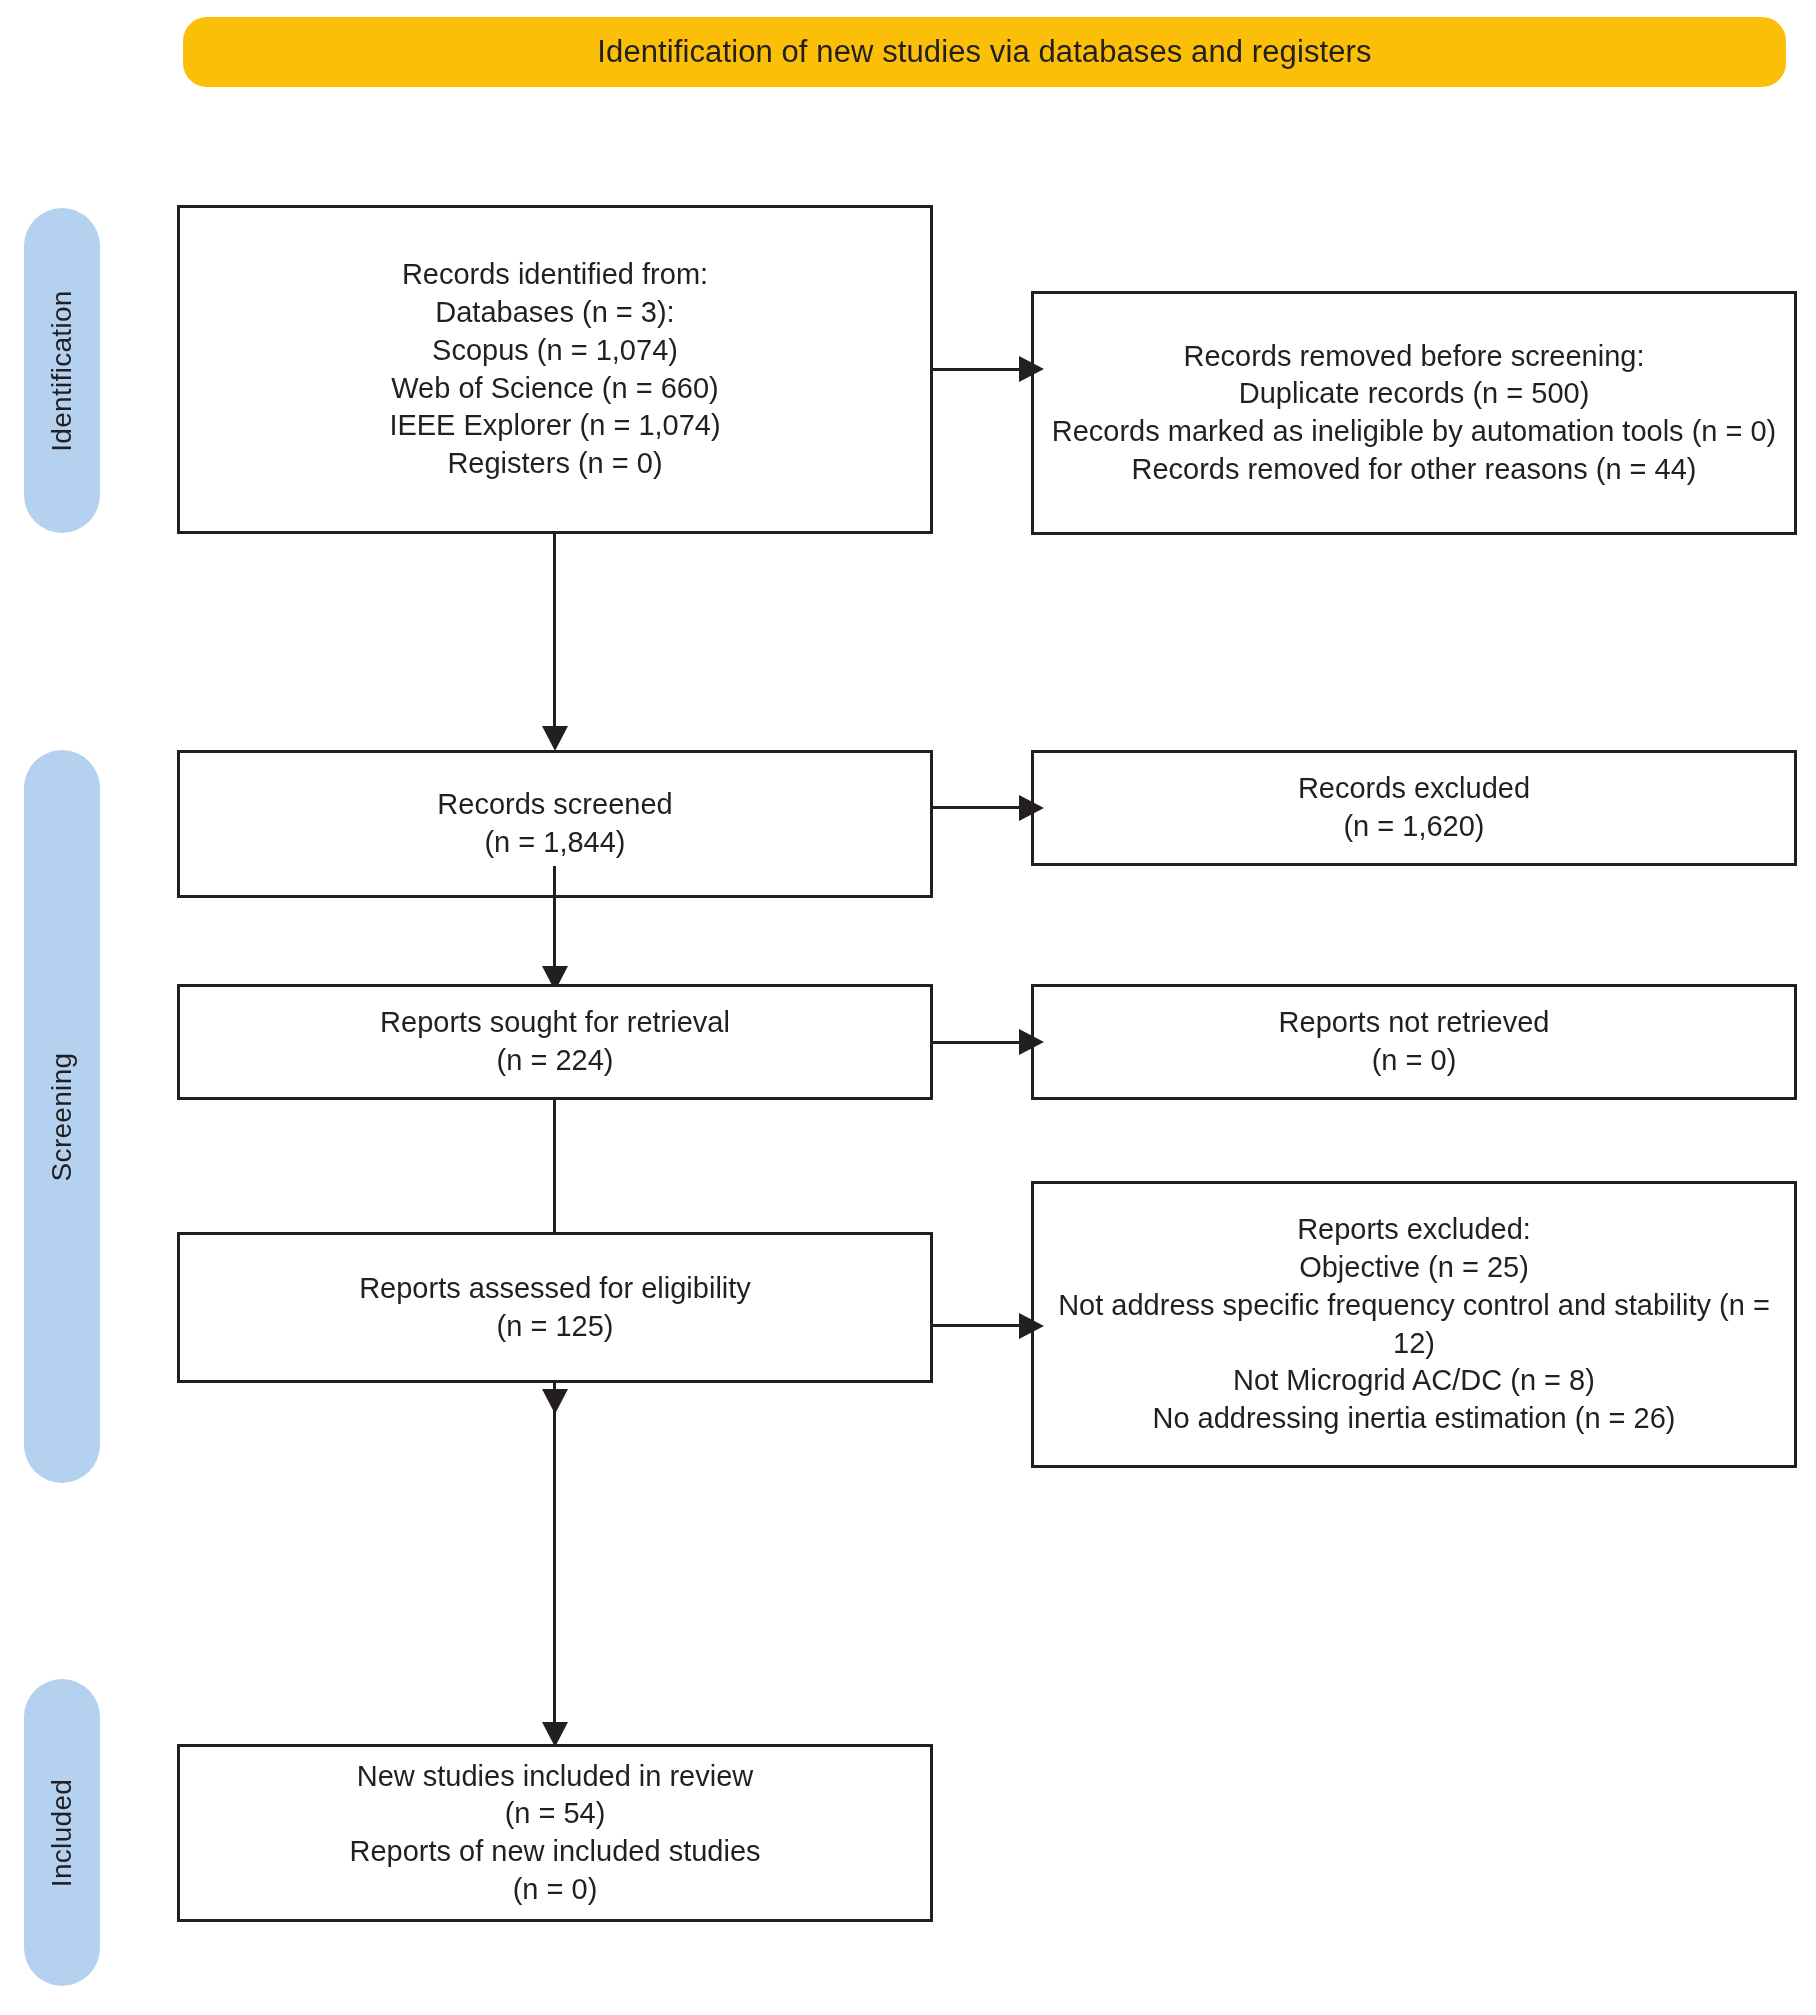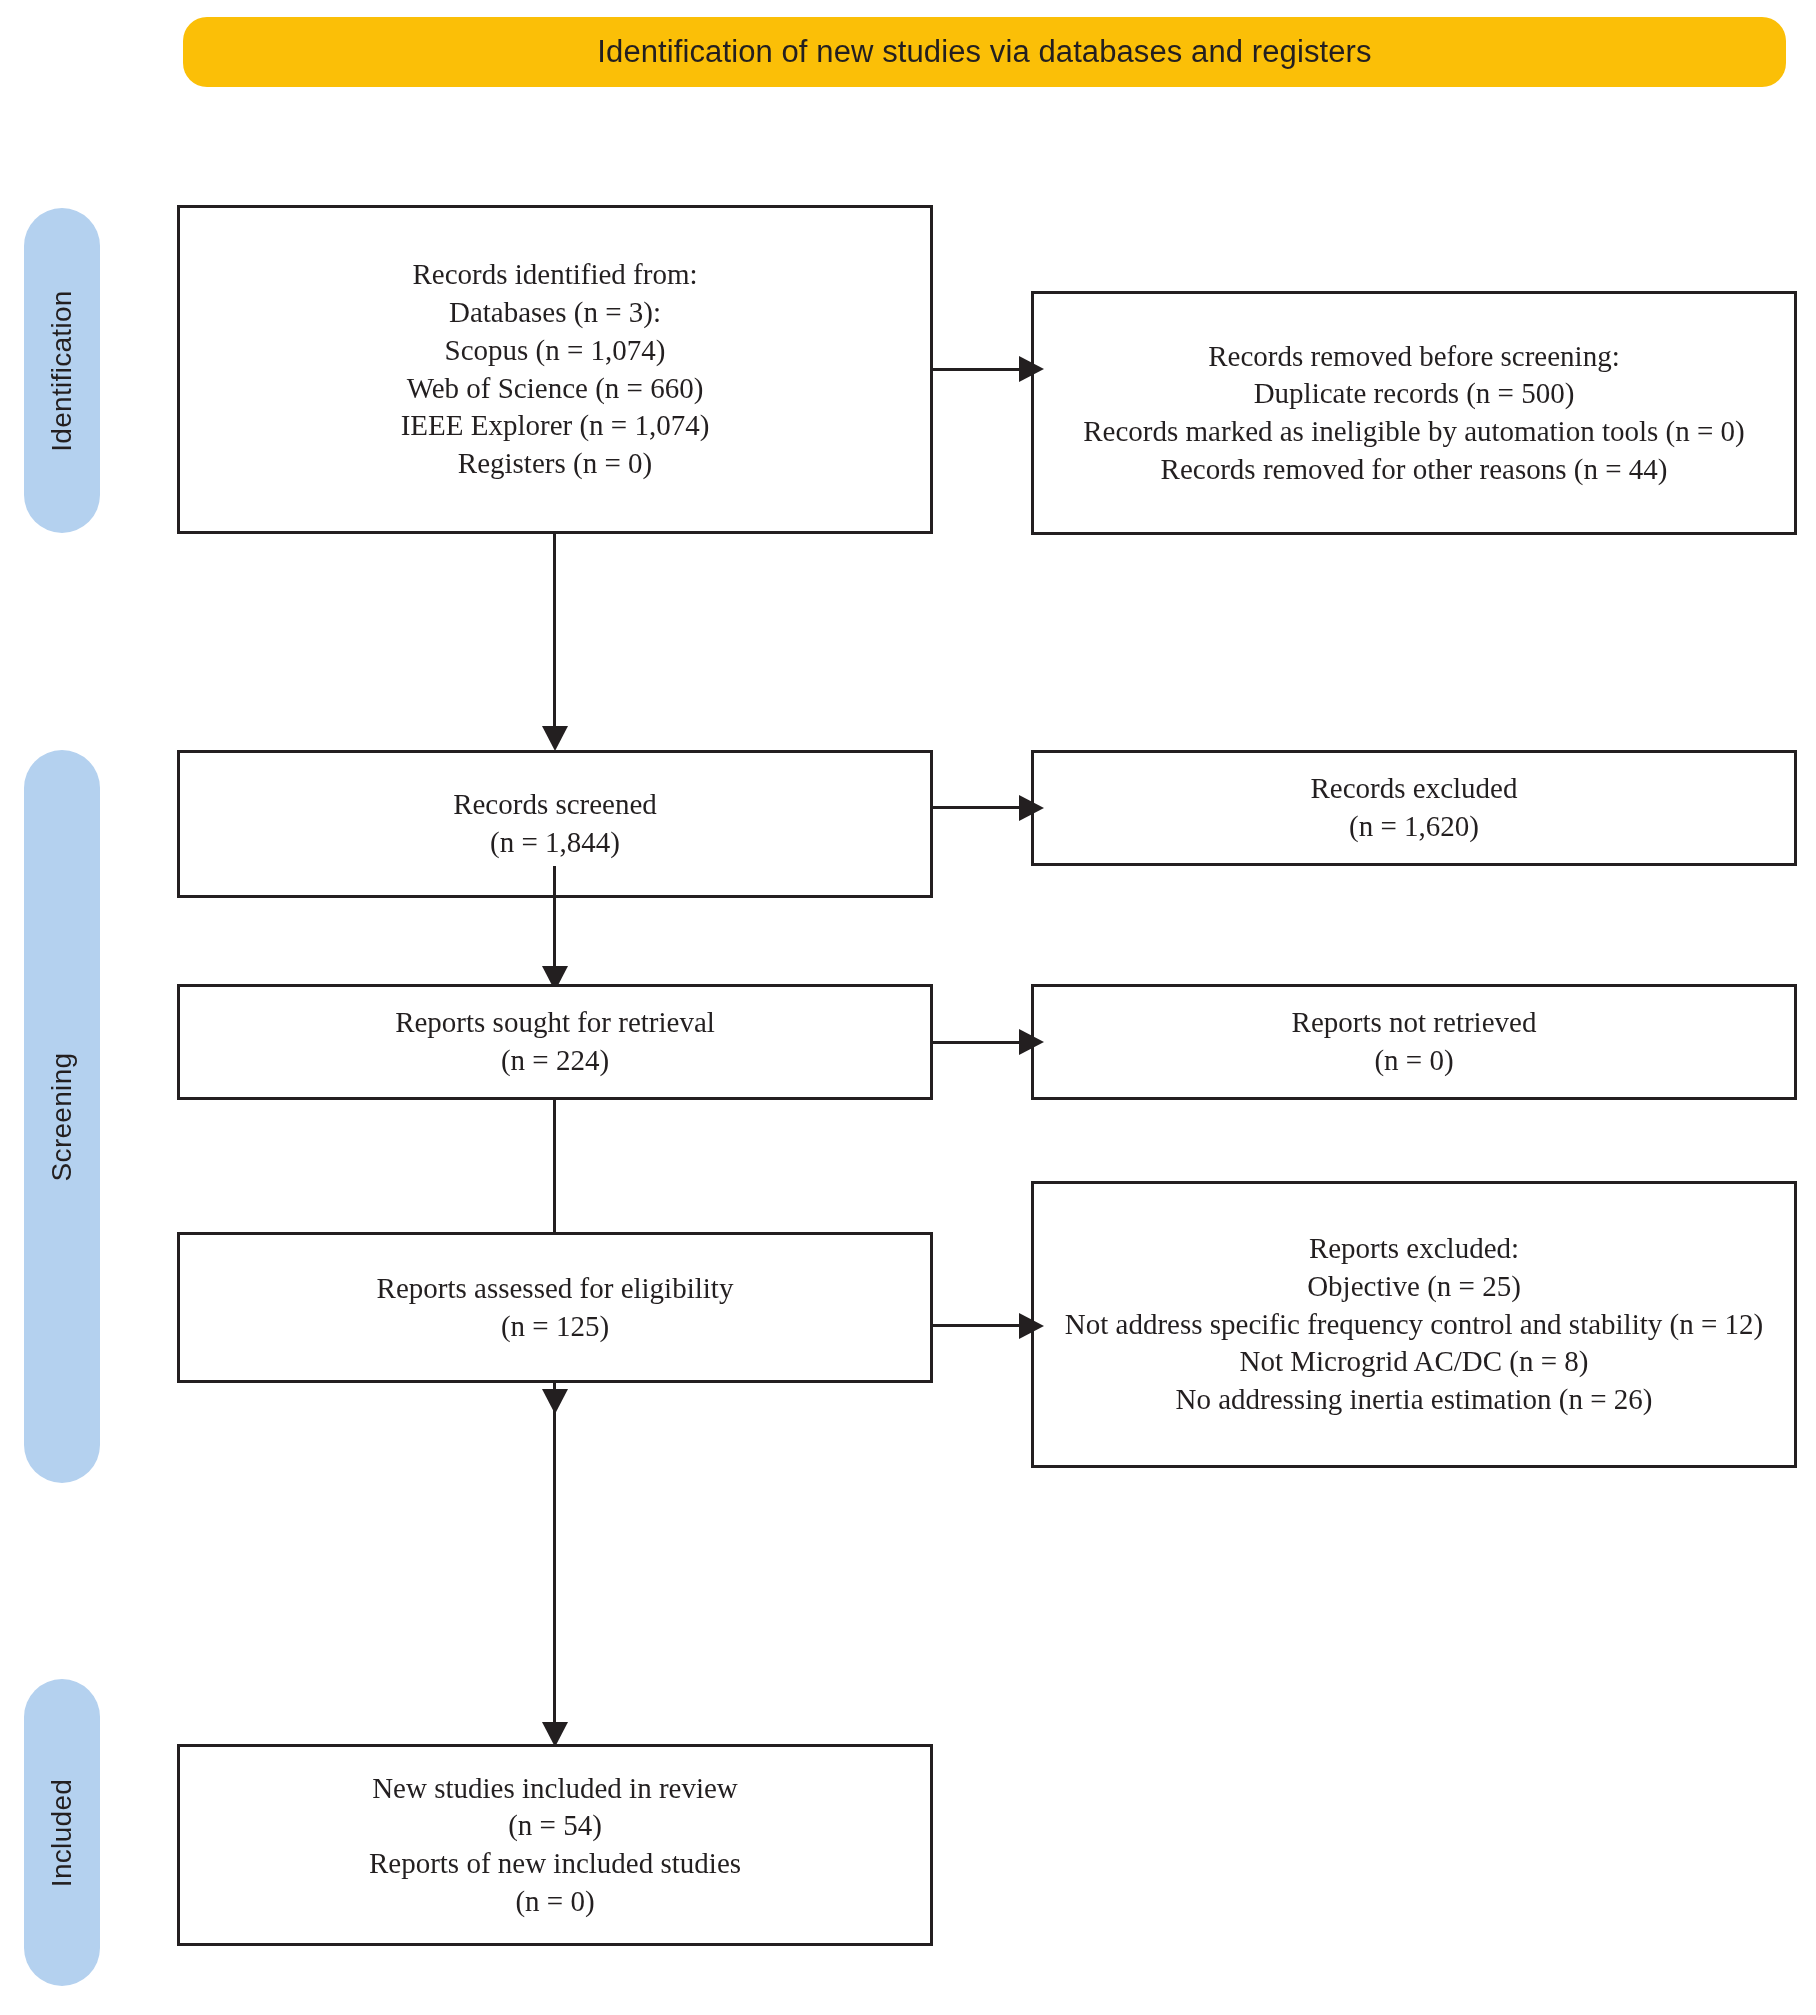--- a/index.html
+++ b/index.html
@@ -67,21 +67,20 @@
     box-sizing: border-box;
     display: flex;
     align-items: center;
     justify-content: center;
     text-align: center;
   }
   .box-inner {
     width: 100%;
     padding: 0 13px;
     box-sizing: border-box;
-    font-family: Liberation Serif, serif;
   }
   .box-line {
     font-size: 29px;
     line-height: 1.30;
     color: #231f20;
     white-space: nowrap;
   }
   .box-line.wrap { white-space: normal; }
 
   
@@ -213,21 +212,21 @@
     <div class="box-line">No addressing inertia estimation (n = 26)</div>
   </div>
 </div>
 
 <div class="conn-h" style="left:933px; top:1324px; width:89px;"></div>
 <div class="arrow-right" style="left:1019px; top:1313px;"></div>
 
 <div class="conn-v" style="left:553px; top:1384px; height:341px;"></div>
 <div class="arrow-down" style="left:542px; top:1722px;"></div>
 
-<div class="box" style="left:177px; top:1744px; width:756px; height:202px;">
+<div class="box" style="left:177px; top:1744px; width:756px; height:178px;">
   <div class="box-inner">
     <div class="box-line">New studies included in review</div>
     <div class="box-line">(n = 54)</div>
     <div class="box-line">Reports of new included studies</div>
     <div class="box-line">(n = 0)</div>
   </div>
 </div>
 
 
 </body></html>

